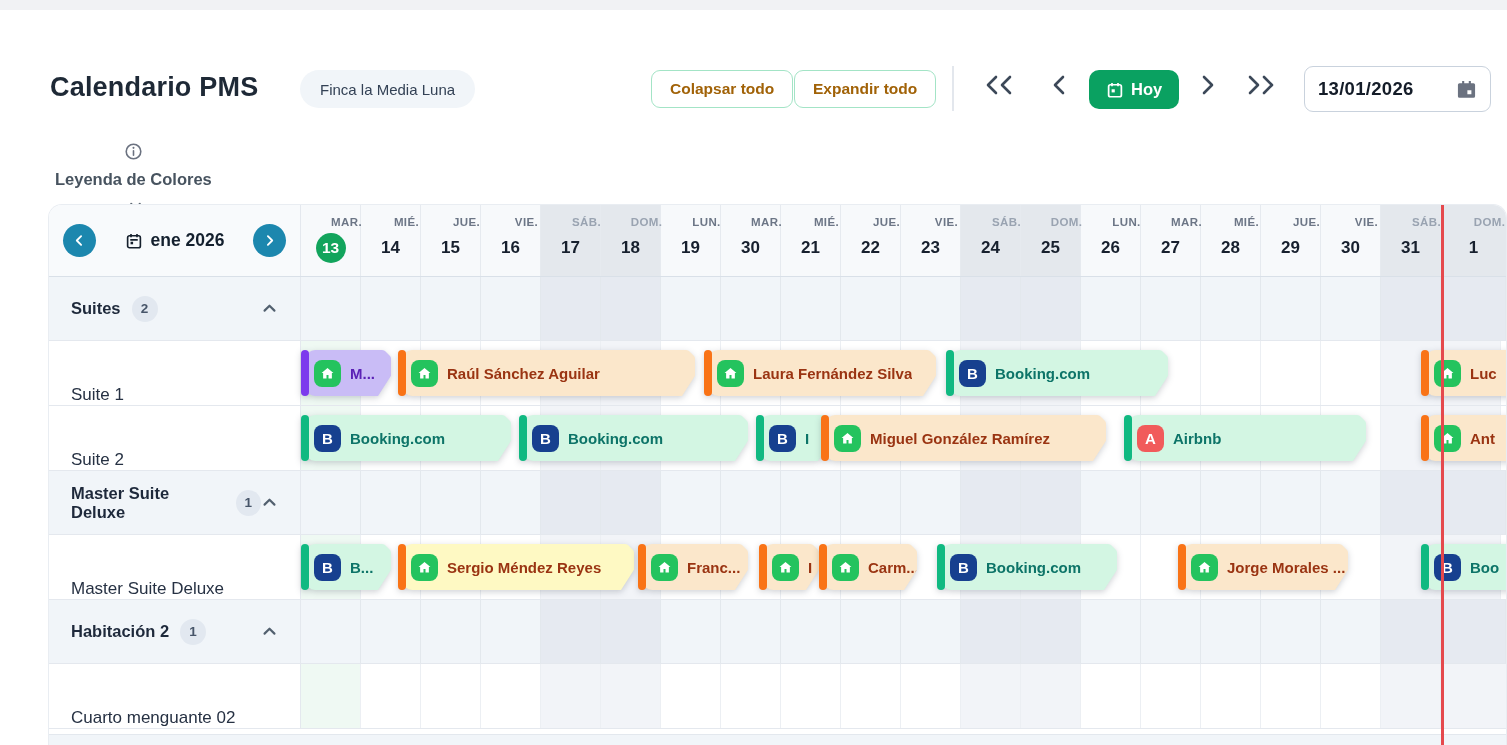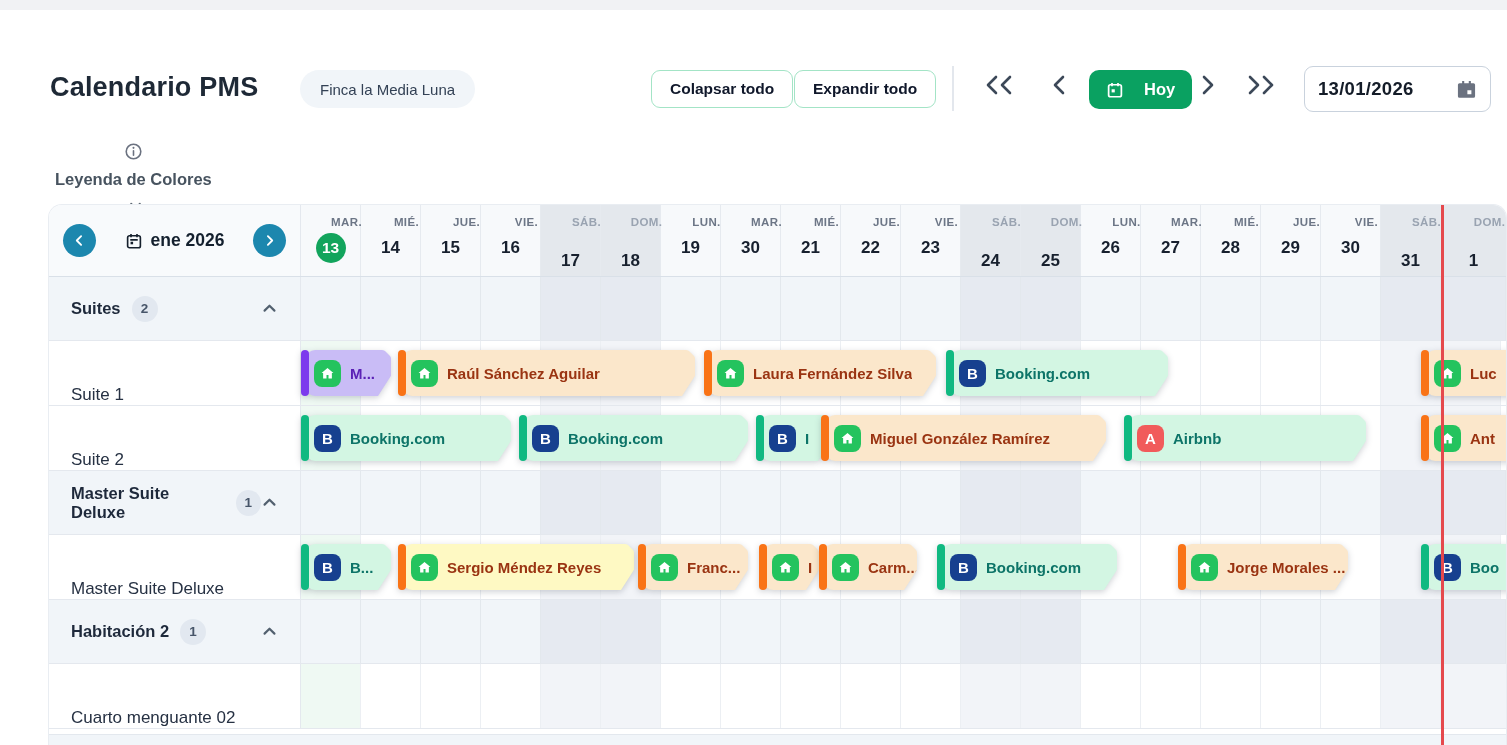--- a/index.html
+++ b/index.html
@@ -11,28 +11,28 @@
   body::before { content:""; position:absolute; left:0; top:0; right:0; height:10px;
     background:#f1f2f4; z-index:0; }
 
   
   .page-title { position:absolute; left:50px; top:72px; font-size:27px; font-weight:800;
     letter-spacing:.2px; color:#1e2936; }
   .chip { position:absolute; left:300px; top:70px; height:38px; display:flex; align-items:center;
     padding:0 20px; background:#f1f5f9; border-radius:19px; font-size:15px; color:#334155; }
   .btn-ghost { position:absolute; top:70px; height:38px; display:flex; align-items:center;
     padding:0 18px; background:#fff; border:1.5px solid #a3e4c6; border-radius:9px;
-    color:#0f172a; font-weight:700; font-size:15.5px; cursor:pointer; font-family:inherit; }
+    color:#a16207; font-weight:700; font-size:15.5px; cursor:pointer; font-family:inherit; }
   #btn-collapse { left:651px; } #btn-expand { left:794px; }
   .vdiv { position:absolute; left:952px; top:66px; width:1.5px; height:45px; background:#e3e7ed; }
   .nav-arrow { position:absolute; top:74px; background:none; border:none; color:#3c4858;
     cursor:pointer; display:flex; align-items:center; }
   #nav-first { left:983px; } #nav-prev { left:1049px; } #nav-next { left:1198px; } #nav-last { left:1243px; }
   .btn-today { position:absolute; left:1089px; top:70px; height:39px; display:flex; align-items:center;
-    gap:20px; padding:0 17px; background:#0aa161; border:none; border-radius:10px; color:#fff;
+    gap:7px; padding:0 17px; background:#0aa161; border:none; border-radius:10px; color:#fff;
     font-weight:700; font-size:16.5px; cursor:pointer; font-family:inherit; }
   .date-box { position:absolute; left:1304px; top:66px; width:187px; height:46px;
     border:1.6px solid #c9d2dd; border-radius:9px; background:#fff; display:flex;
     align-items:center; justify-content:space-between; padding:0 13px; cursor:pointer; }
   .date-box .dval { font-size:18.5px; font-weight:600; color:#141c28; letter-spacing:.3px; }
   .date-box .dicon { color:#6b7280; display:flex; }
   .legend { position:absolute; left:55px; top:142px; display:flex; align-items:center; gap:9px;
     cursor:pointer; color:#4b5563;flex-direction:column; }
   .legend .ltext { font-size:16.5px; font-weight:700; color:#47535f; }
   .legend .chev { color:#5b6671; display:flex; margin-left:4px; }
@@ -47,21 +47,21 @@
   .month-cell { width:252px; flex:none; display:flex; align-items:center; padding:0 14px;
     border-right:1px solid #e4e8ee; background:#f8fafc; }
   .circ-btn { width:33px; height:33px; border-radius:50%; background:#1c87ae; border:none;
     color:#fff; display:flex; align-items:center; justify-content:center; cursor:pointer; flex:none; }
   .month-label { flex:1; display:flex; align-items:center; justify-content:center; gap:8px;
     font-size:17.5px; font-weight:800; color:#14202e; }
   #days { display:flex; flex:1; }
   .dhc { width:60px; flex:none; border-right:1px solid #e6eaef; display:flex; flex-direction:column;
     align-items:center; padding-top:11px; cursor:pointer; }
   .dhc:last-child { flex:1; border-right:none; }
-  .dhc.wknd { background:#e4e8ed;justify-content:space-between; }
+  .dhc.wknd { background:#e4e8ed; }
   .dname { font-size:11.5px; font-weight:700; letter-spacing:.4px; color:#6c7686;margin-left:32px; }
   .dhc.wknd .dname { color:#99a3b1; }
   .dnum { margin-top:5px; font-size:17px; font-weight:800; color:#17202e;
     width:30px; height:30px; display:flex; align-items:center; justify-content:center; }
   .dnum.today { background:#12a45c; color:#fff; border-radius:50%; font-size:15.5px; }
 
   .row { display:flex; border-bottom:1px solid #e4e8ee; }
   .row.band { height:64px; background:#f1f5f9; }
   .row.room { height:65px; }
   .left-cell { width:252px; flex:none; display:flex; align-items:center; padding-left:22px;

